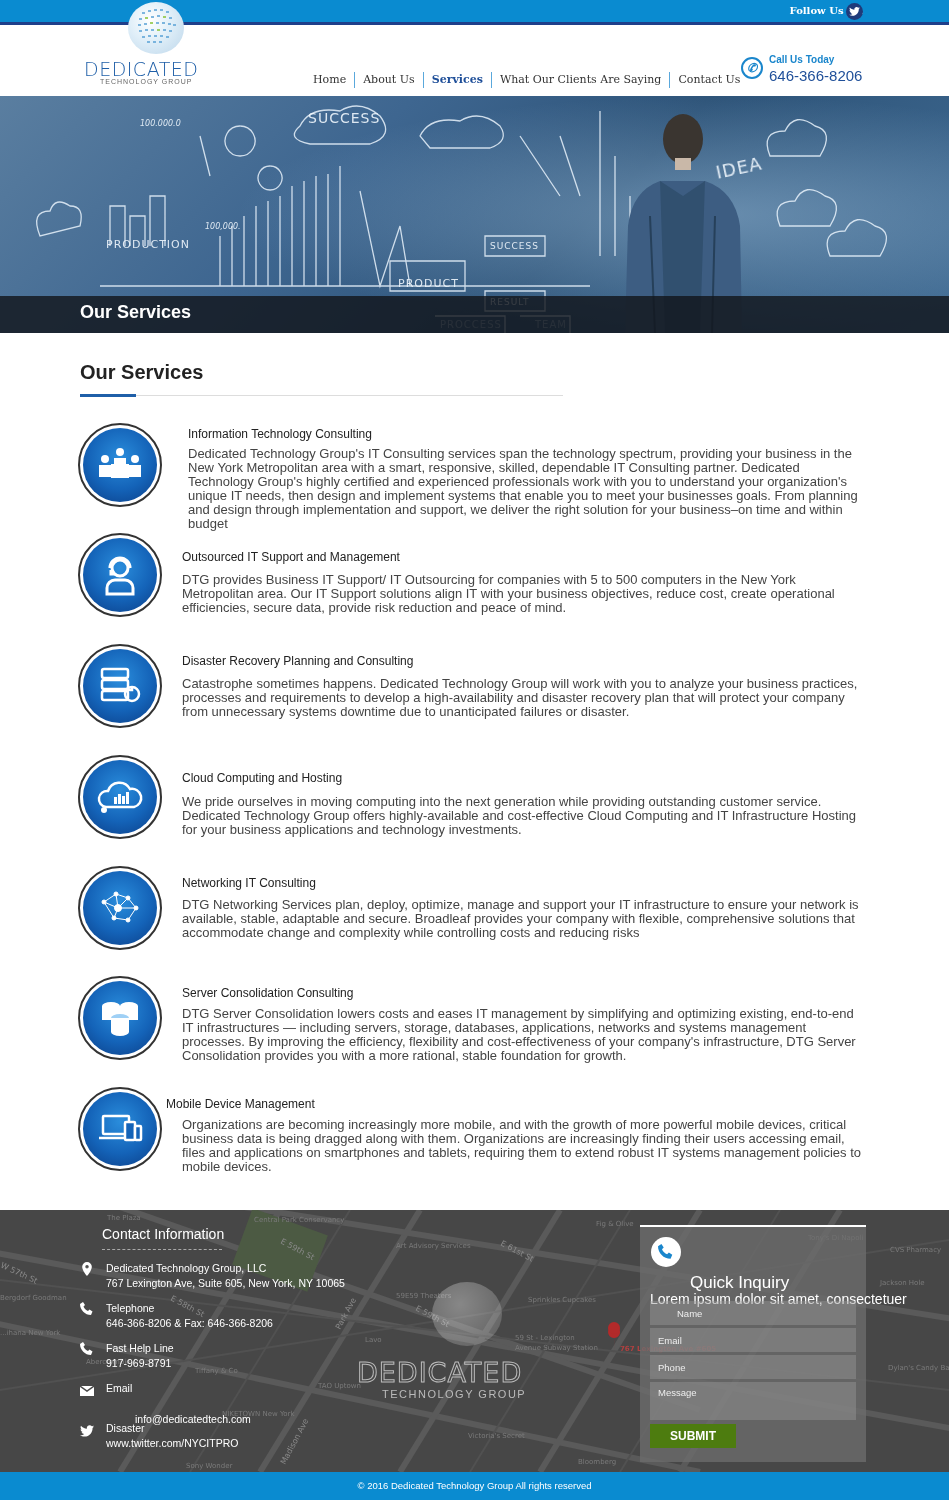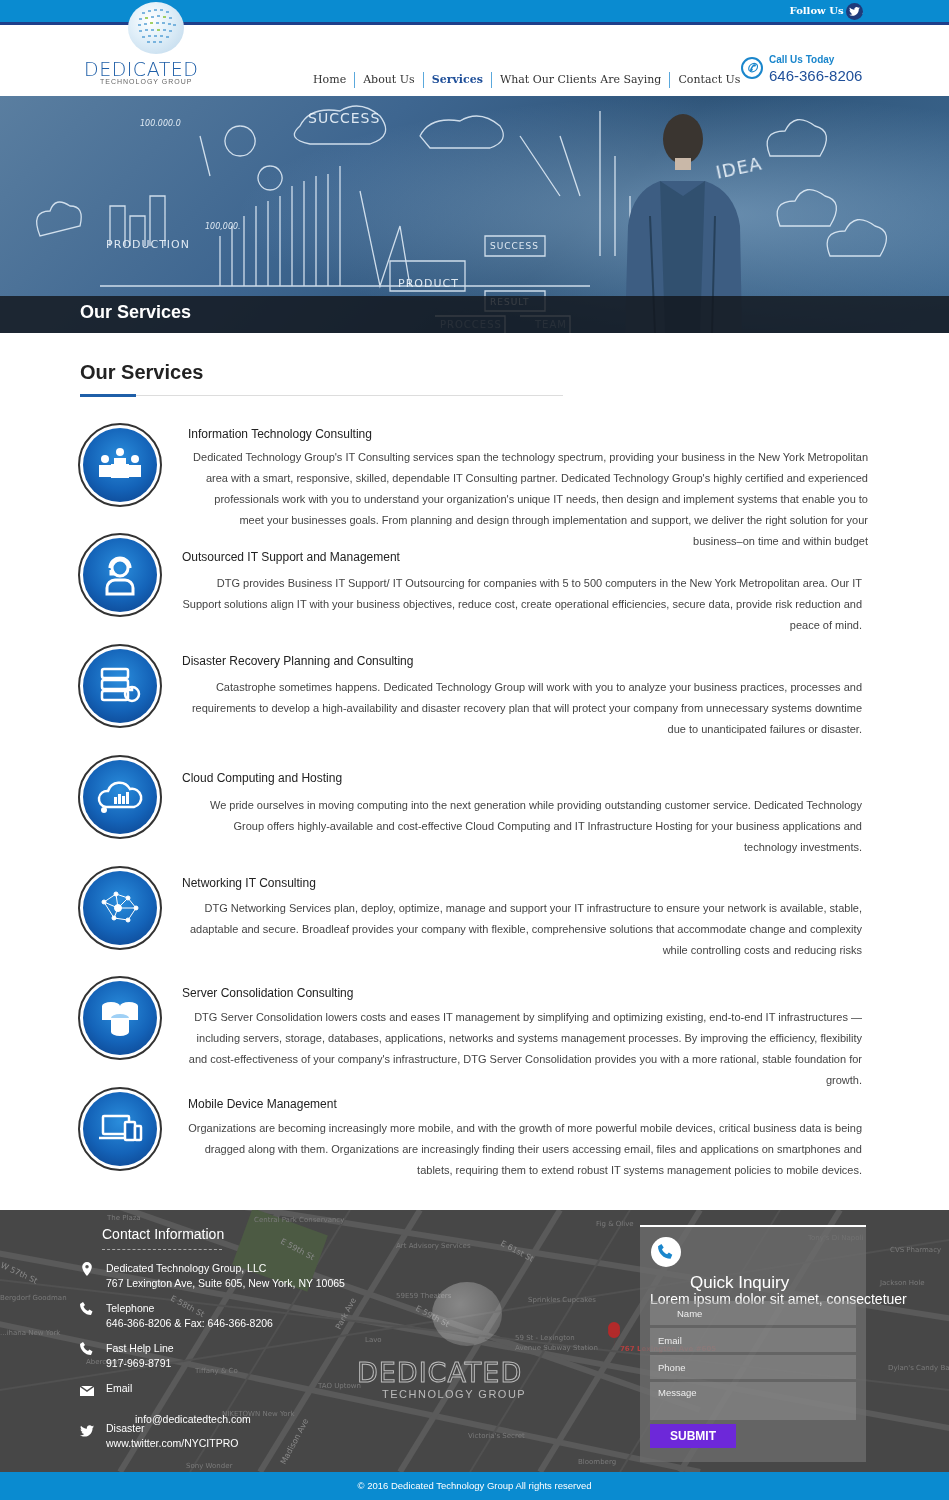--- a/index.html
+++ b/index.html
@@ -36,21 +36,21 @@
   
   .sec-title { position: absolute; left: 80px; top: 361px; font-size: 20px; color: #222; }
   .sec-rule { position: absolute; left: 80px; top: 395px; width: 483px; height: 1px; background: #ddd; }
   .sec-rule-accent { position: absolute; left: 80px; top: 394px; width: 56px; height: 3px; background: #1f5fa8; }
 
   
   .svc { position: absolute; left: 78px; width: 800px; }
   .svc-icon { position: absolute; left: 0; top: 0; width: 84px; height: 84px; border-radius: 50%; border: 2px solid #333; background: #fff; padding: 3px; }
   .svc-icon .inner { width: 74px; height: 74px; border-radius: 50%; background: radial-gradient(circle at 50% 40%, #2a8ddc 0%, #1463b8 55%, #0b3c84 100%); display: flex; align-items: center; justify-content: center; }
   .svc-title { position: absolute; font-size: 12px; color: #222; white-space: nowrap; }
-  .svc-desc { position: absolute; font-size: 11px; line-height: 21px; color: #444; width: 680px; text-align: right; }
+  .svc-desc { position: absolute; font-size: 13px; line-height: 14px; color: #444; width: 680px; }
 
   
   .footer { position: absolute; left: 0; top: 1210px; width: 949px; height: 262px; background: #4a4a4a; overflow: hidden; }
   .footer svg.map { position: absolute; left: 0; top: 0; }
   .ci-title { position: absolute; left: 102px; top: 1226px; color: #fff; font-size: 14px; }
   .ci-dash { position: absolute; left: 102px; top: 1249px; width: 120px; border-top: 1px dashed #aaa; }
   .ci-row { position: absolute; left: 80px; color: #fff; font-size: 10.5px; line-height: 14px; }
   .ci-row .ico { position: absolute; left: 0; top: 1px; width: 14px; height: 14px; }
   .ci-row .txt { position: absolute; left: 26px; top: 0; white-space: nowrap; }
 
@@ -58,21 +58,21 @@
   .center-logo-text { position: absolute; left: 357px; top: 1357px; font-family: "DejaVu Sans", sans-serif; font-size: 27px; color: transparent; -webkit-text-stroke: 1px #bbb; letter-spacing: 1px; }
   .center-logo-sub { position: absolute; left: 382px; top: 1388px; font-size: 11px; color: #bbb; letter-spacing: 1.5px; }
 
   .qi { position: absolute; left: 640px; top: 1225px; width: 226px; height: 237px; background: rgba(110,110,110,0.75); border-top: 2px solid #fff; }
   .qi-phone { position: absolute; left: 11px; top: 10px; width: 30px; height: 30px; border-radius: 50%; background: #fff; display: flex; align-items: center; justify-content: center; }
   .qi-title { position: absolute; left: 50px; top: 14px; color: #fff; font-size: 17px; margin-top: 32px; }
   .qi-sub { position: absolute; left: 10px; top: 64px; color: #fff; font-size: 14px; white-space: nowrap; }
   .qi-field { position: absolute; left: 10px; width: 206px; height: 24px; background: rgba(150,150,150,0.45); color: #eee; font-size: 9.5px; padding: 5px 8px; border: none; font-family: "Liberation Sans", sans-serif; }
   .qi-field::placeholder { color: #eee; }
   .qi-msg { height: 38px; resize: none; }
-  .qi-submit { position: absolute; left: 10px; top: 197px; width: 86px; height: 24px; background: #6d28d9; color: #fff; font-weight: bold; font-size: 12px; border: none; font-family: "Liberation Sans", sans-serif; }
+  .qi-submit { position: absolute; left: 10px; top: 197px; width: 86px; height: 24px; background: #4d7c0f; color: #fff; font-weight: bold; font-size: 12px; border: none; font-family: "Liberation Sans", sans-serif; }
 
   .copyright { position: absolute; left: 0; top: 1472px; width: 949px; height: 28px; background: #0a8bd0; color: #fff; font-size: 9.5px; text-align: center; line-height: 28px; }
 </style>
 </head>
 <body>
 
 
 
 
 <div class="topbar"></div>
@@ -311,21 +311,21 @@
   <div class="svc-icon">
       <div class="inner">
     <svg width="46" height="34" viewBox="0 0 46 34" fill="none" stroke="#fff" stroke-width="2.5">
           <rect x="6" y="4" width="26" height="18" rx="1"></rect>
           <path d="M2 26h34"></path>
           <rect x="28" y="10" width="10" height="18" rx="1" fill="#1463b8"></rect>
           <rect x="38" y="14" width="6" height="14" rx="1" fill="#1463b8"></rect>
         </svg>
   </div>
     </div>
-  <span class="svc-title" style="left:110px;top:10px;">Mobile Device Management</span>
+  <span class="svc-title" style="left:88px;top:10px;">Mobile Device Management</span>
   <p class="svc-desc" style="left:104px;top:31px;">Organizations are becoming increasingly more mobile, and with the growth of more powerful mobile devices, critical business data is being dragged along with them. Organizations are increasingly finding their users accessing email, files and applications on smartphones and tablets, requiring them to extend robust IT systems management policies to mobile devices.</p>
 </div>
 
 
 <div class="footer">
   <svg class="map" width="949" height="262" viewBox="0 0 949 262">
     <rect width="949" height="262" fill="#474747"></rect>
     <g stroke="#5a5a5a" stroke-width="6">
       <path d="M-20 40 L960 220"></path>
         <path d="M-20 110 L700 262"></path>

